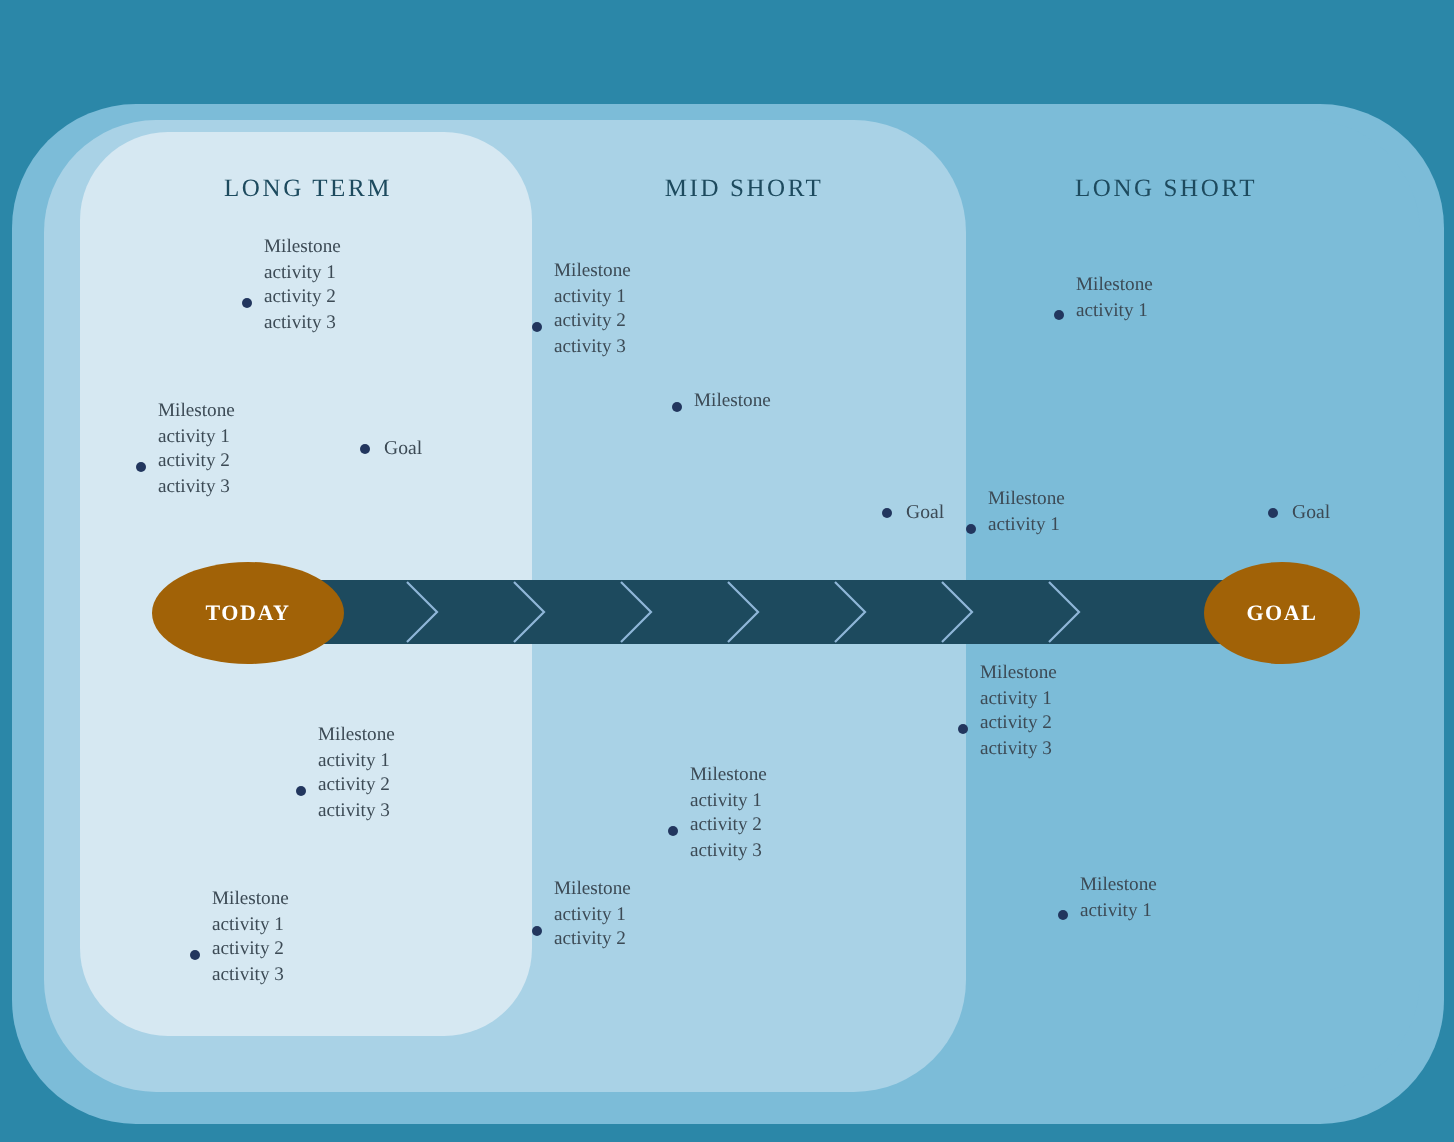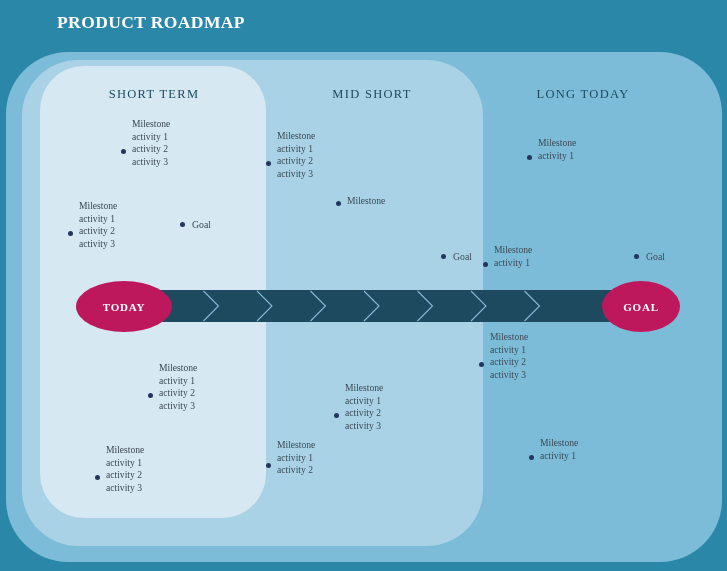--- a/index.html
+++ b/index.html
@@ -73,21 +73,21 @@
     background: #1d4a5e;
   }
   #timeline-chevrons {
     position: absolute;
     left: 112px; top: 290px;
     width: 503px; height: 32px;
     pointer-events: none;
   }
   .node-ellipse {
     position: absolute;
-    background: #be185d;
+    background: #a16207;
     border-radius: 50%;
     display: flex;
     align-items: center;
     justify-content: center;
     color: #ffffff;
     font-weight: bold;
     font-size: 11px;
     letter-spacing: 0.8px;
   }
   #node-today { left: 76px; top: 281px; width: 96px; height: 51px; }
@@ -139,25 +139,24 @@
 </head>
 <body>
 
 <div id="canvas">
 
   <div class="layer" id="layer-outer"></div>
   <div class="layer" id="panel-long"></div>
   <div class="layer" id="panel-mid"></div>
   <div class="layer" id="panel-short"></div>
 
-  <div id="title">PRODUCT ROADMAP</div>
-
-  <div class="phase-heading" id="heading-short">SHORT TERM</div>
+
+  <div class="phase-heading" id="heading-short">LONG TERM</div>
   <div class="phase-heading" id="heading-mid">MID SHORT</div>
-  <div class="phase-heading" id="heading-long">LONG TODAY</div>
+  <div class="phase-heading" id="heading-long">LONG SHORT</div>
 
   <div id="timeline"></div>
   <svg id="timeline-chevrons" viewBox="0 0 503 32" preserveAspectRatio="none">
     <g id="chevron-holder" stroke="#8fb6d8" stroke-width="1.1" fill="none">
         <path d="M38,1 L53,16 L38,31"></path>
         <path d="M91.5,1 L106.5,16 L91.5,31"></path>
         <path d="M145,1 L160,16 L145,31"></path>
         <path d="M198.5,1 L213.5,16 L198.5,31"></path>
         <path d="M252,1 L267,16 L252,31"></path>
         <path d="M305.5,1 L320.5,16 L305.5,31"></path>

